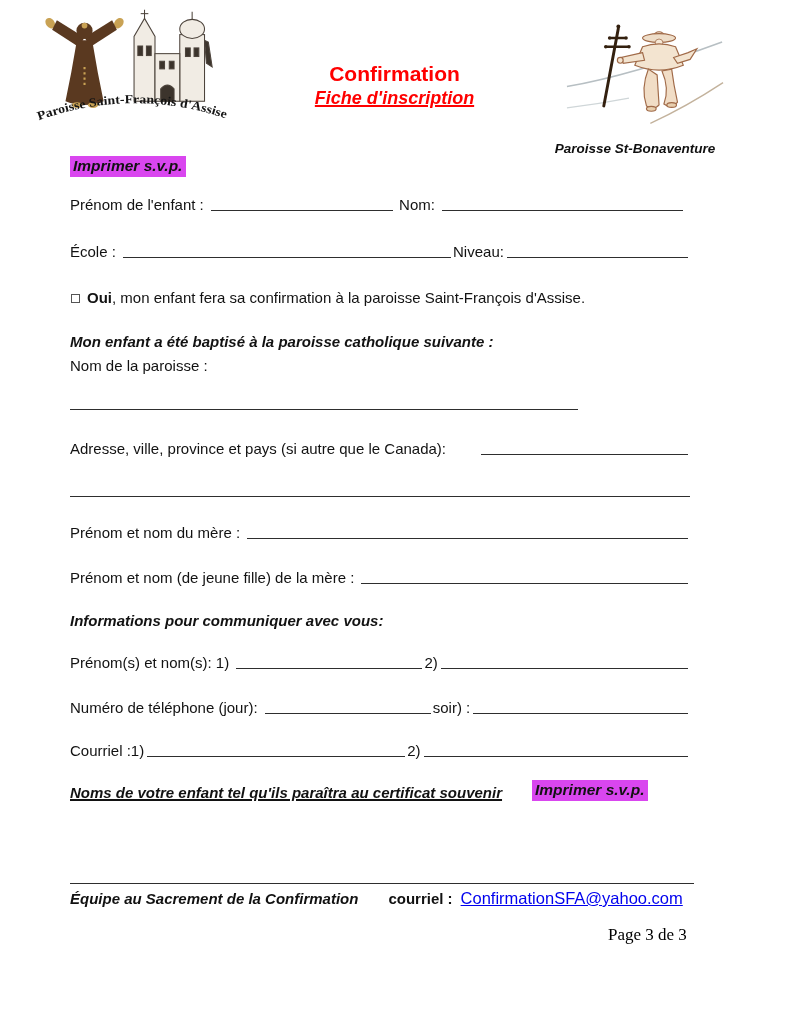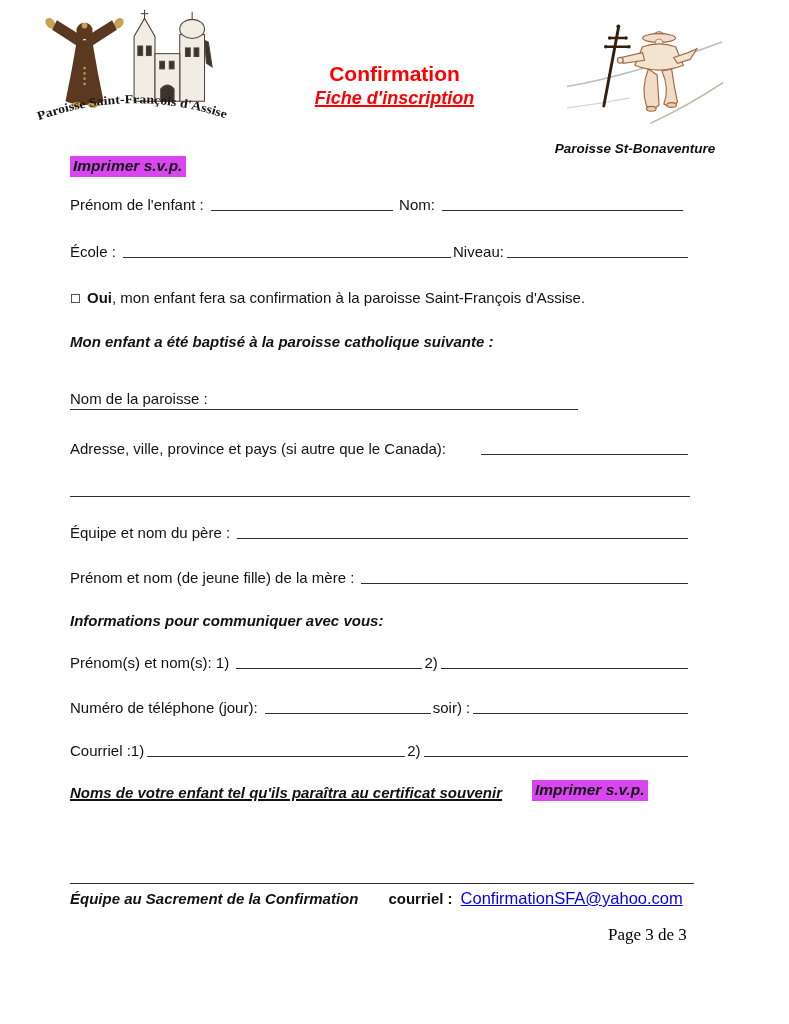--- a/index.html
+++ b/index.html
@@ -146,33 +146,33 @@
   <div class="frow" style="top:289px;">
     <span class="cbx"></span>
     <span style="font-weight:bold;">Oui</span>
     <span class="lbl">, mon enfant fera sa confirmation à la paroisse Saint-François d'Assise.</span>
   </div>
 
   <div class="frow bi" style="top:333px;">
     <span>Mon enfant a été baptisé à la paroisse catholique suivante :</span>
   </div>
 
-  <div class="frow" style="top:390px;text-align:right;">
+  <div class="frow" style="top:357px;text-align:right;">
     <span class="lbl">Nom de la paroisse :</span>
   </div>
   <div class="rule" style="left:70px; top:390px; width:508px; height:20px;"></div>
 
   <div class="frow" style="top:440px; width:620px;gap:28px;">
     <span class="lbl">Adresse, ville, province et pays (si autre que le Canada): </span>
     <span class="bl fill"></span>
   </div>
   <div class="rule" style="left:70px; top:477px; width:620px; height:20px;"></div>
 
   <div class="frow" style="top:524px; width:620px;">
-    <span class="lbl">Équipe et nom du père : </span>
+    <span class="lbl">Prénom et nom du mère : </span>
     <span class="bl fill"></span>
   </div>
 
   <div class="frow" style="top:569px; width:620px;">
     <span class="lbl">Prénom et nom (de jeune fille) de la mère : </span>
     <span class="bl fill"></span>
   </div>
 
   <div class="frow bi" style="top:612px;">
     <span>Informations pour communiquer avec vous:</span>

